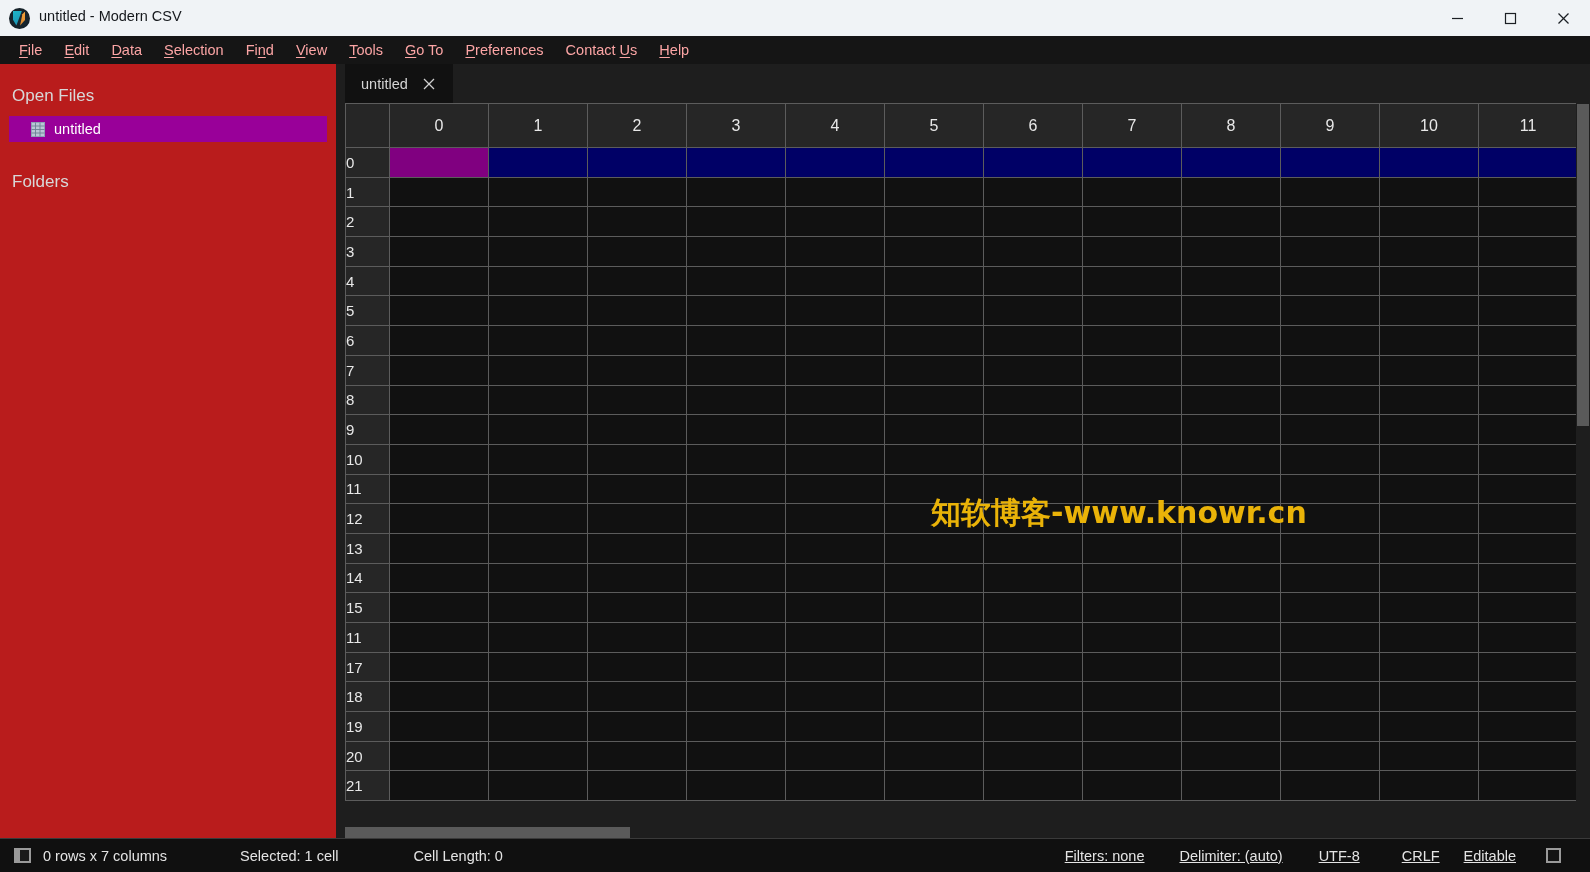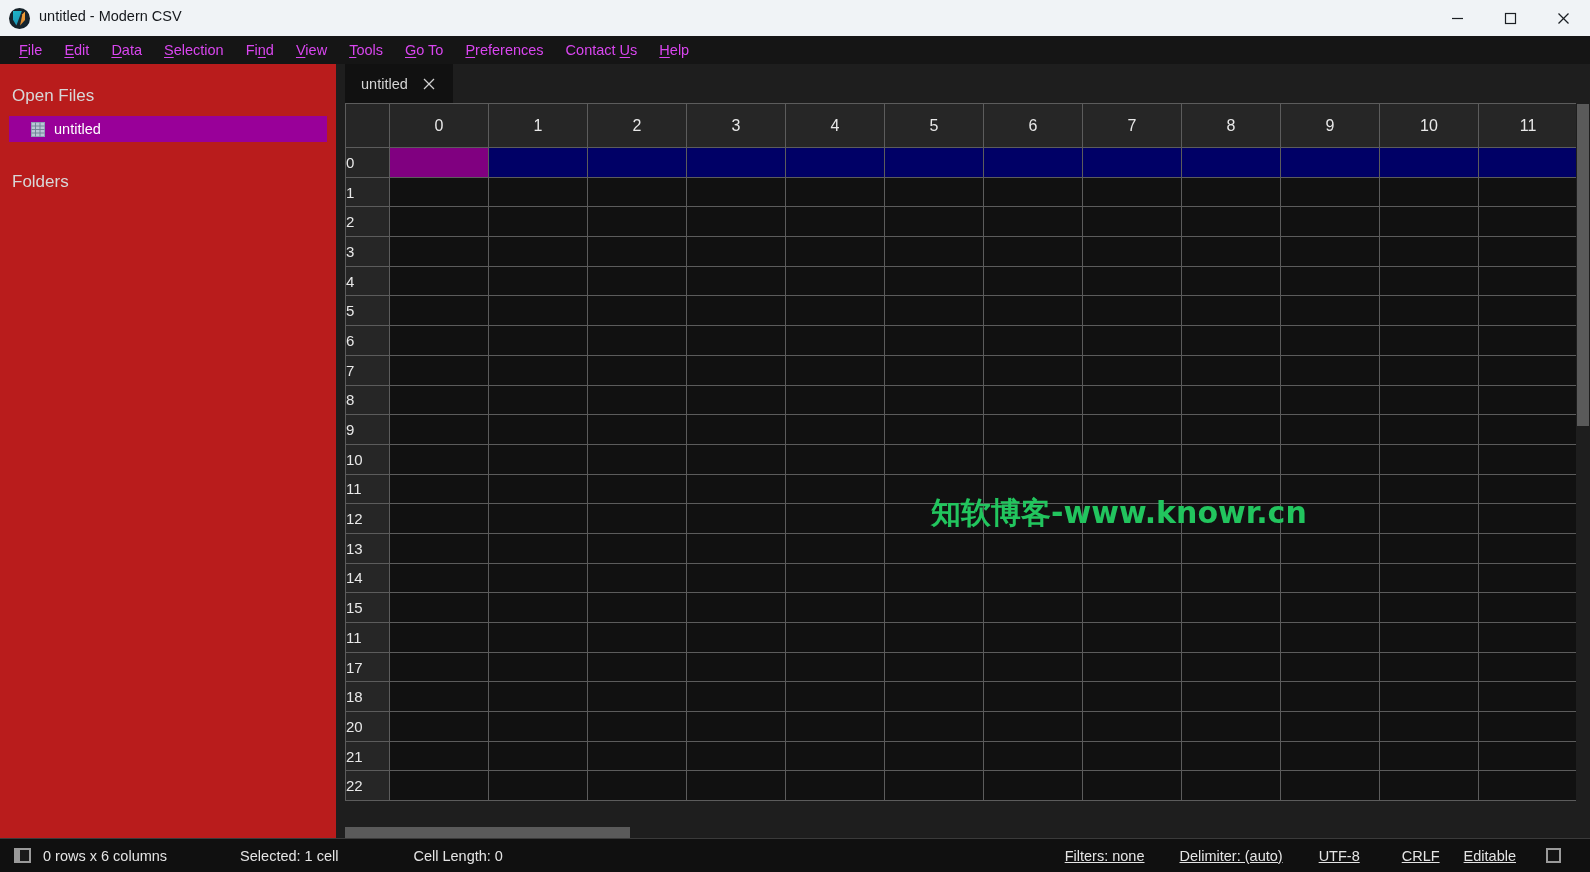--- a/index.html
+++ b/index.html
@@ -86,21 +86,21 @@
     height: 28px;
     min-height: 28px;
     background: #151515;
     display: flex;
     align-items: center;
     padding-left: 8px;
     gap: 0px;
   }
   .menu-item {
     font-size: 14.5px;
-    color: #d946ef;
+    color: #fca5a5;
     padding: 3px 11px;
     white-space: nowrap;
     line-height: 1;
   }
   .menu-item u { text-decoration: underline; text-underline-offset: 2px; }
 
   
   .body-wrap {
     flex: 1 1 auto;
     display: flex;
@@ -241,21 +241,21 @@
   td.cell.sel-row { background: #000066; }
   td.cell.sel-active { background: #800080; }
 
   
   .watermark {
     position: absolute;
     left: 595px;
     top: 390px;
     font-size: 30px;
     font-weight: bold;
-    color: #22c55e;
+    color: #eab308;
     letter-spacing: 0px;
     white-space: nowrap;
     pointer-events: none;
     font-family: "DejaVu Sans", sans-serif;
   }
 
   
   .vscroll {
     position: absolute;
     right: 0; top: 0;
@@ -710,51 +710,51 @@
                   <td class="cell"></td>
                   <td class="cell"></td>
                   <td class="cell"></td>
                   <td class="cell"></td>
                   <td class="cell"></td>
                   <td class="cell"></td>
                   <td class="cell"></td>
                   <td class="cell"></td>
                 </tr>
                 <tr>
+                  <td class="rowhead">19</td>
+                  <td class="cell"></td>
+                  <td class="cell"></td>
+                  <td class="cell"></td>
+                  <td class="cell"></td>
+                  <td class="cell"></td>
+                  <td class="cell"></td>
+                  <td class="cell"></td>
+                  <td class="cell"></td>
+                  <td class="cell"></td>
+                  <td class="cell"></td>
+                  <td class="cell"></td>
+                  <td class="cell"></td>
+                </tr>
+                <tr>
                   <td class="rowhead">20</td>
                   <td class="cell"></td>
                   <td class="cell"></td>
                   <td class="cell"></td>
                   <td class="cell"></td>
                   <td class="cell"></td>
                   <td class="cell"></td>
                   <td class="cell"></td>
                   <td class="cell"></td>
                   <td class="cell"></td>
                   <td class="cell"></td>
                   <td class="cell"></td>
                   <td class="cell"></td>
                 </tr>
                 <tr>
                   <td class="rowhead">21</td>
-                  <td class="cell"></td>
-                  <td class="cell"></td>
-                  <td class="cell"></td>
-                  <td class="cell"></td>
-                  <td class="cell"></td>
-                  <td class="cell"></td>
-                  <td class="cell"></td>
-                  <td class="cell"></td>
-                  <td class="cell"></td>
-                  <td class="cell"></td>
-                  <td class="cell"></td>
-                  <td class="cell"></td>
-                </tr>
-                <tr>
-                  <td class="rowhead">22</td>
                   <td class="cell"></td>
                   <td class="cell"></td>
                   <td class="cell"></td>
                   <td class="cell"></td>
                   <td class="cell"></td>
                   <td class="cell"></td>
                   <td class="cell"></td>
                   <td class="cell"></td>
                   <td class="cell"></td>
                   <td class="cell"></td>
@@ -776,21 +776,21 @@
       </div>
 
     </div>
   </div>
 
   <div class="statusbar">
     <div class="status-left">
       <span style="padding-left:14px;display:flex;align-items:center;">
         <span class="sb-icon split"></span>
       </span>
-      <span class="status-item" style="padding-left:12px;">0 rows x 6 columns</span>
+      <span class="status-item" style="padding-left:12px;">0 rows x 7 columns</span>
       <span class="status-item" style="padding-left:73px;">Selected: 1 cell</span>
       <span class="status-item" style="padding-left:75px;">Cell Length: 0</span>
     </div>
     <div class="status-right">
       <span class="status-item" style="padding-right:35px;">Filters: none</span>
       <span class="status-item" style="padding-right:36px;">Delimiter: (auto)</span>
       <span class="status-item" style="padding-right:42px;">UTF-8</span>
       <span class="status-item" style="padding-right:24px;">CRLF</span>
       <span class="status-item" style="padding-right:30px;">Editable</span>
       <span style="padding-right:13px;display:flex;align-items:center;">

